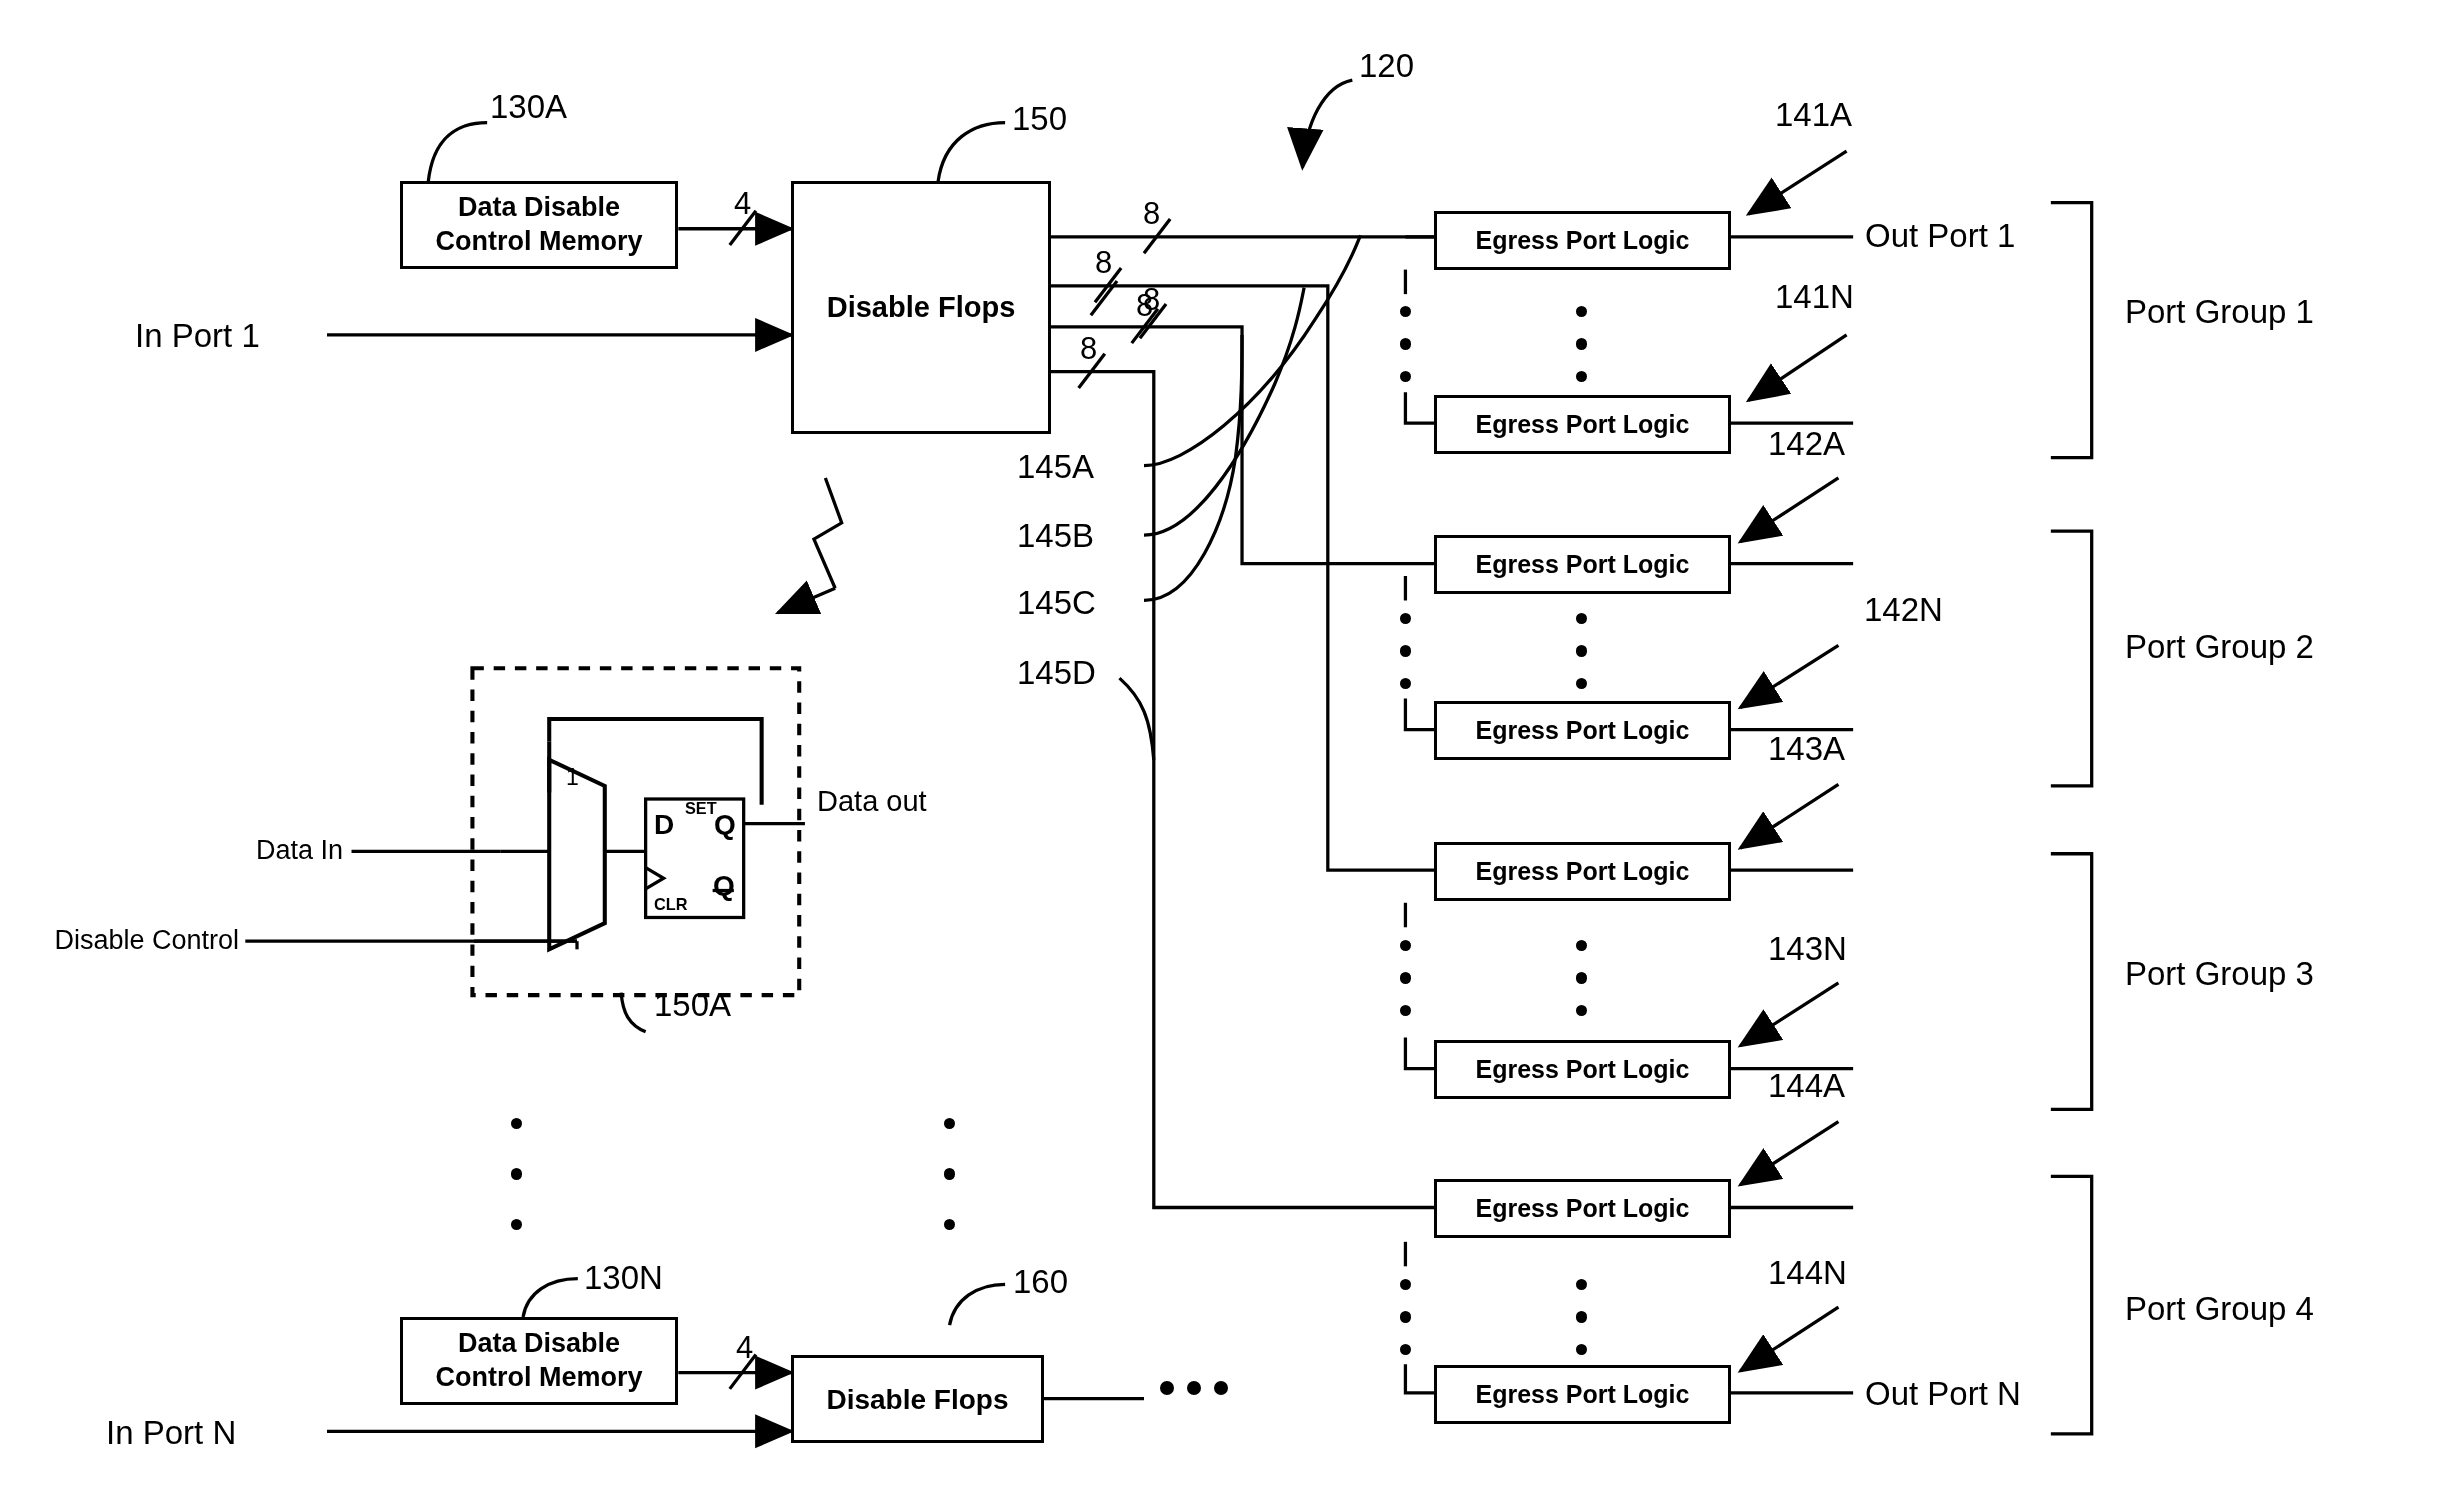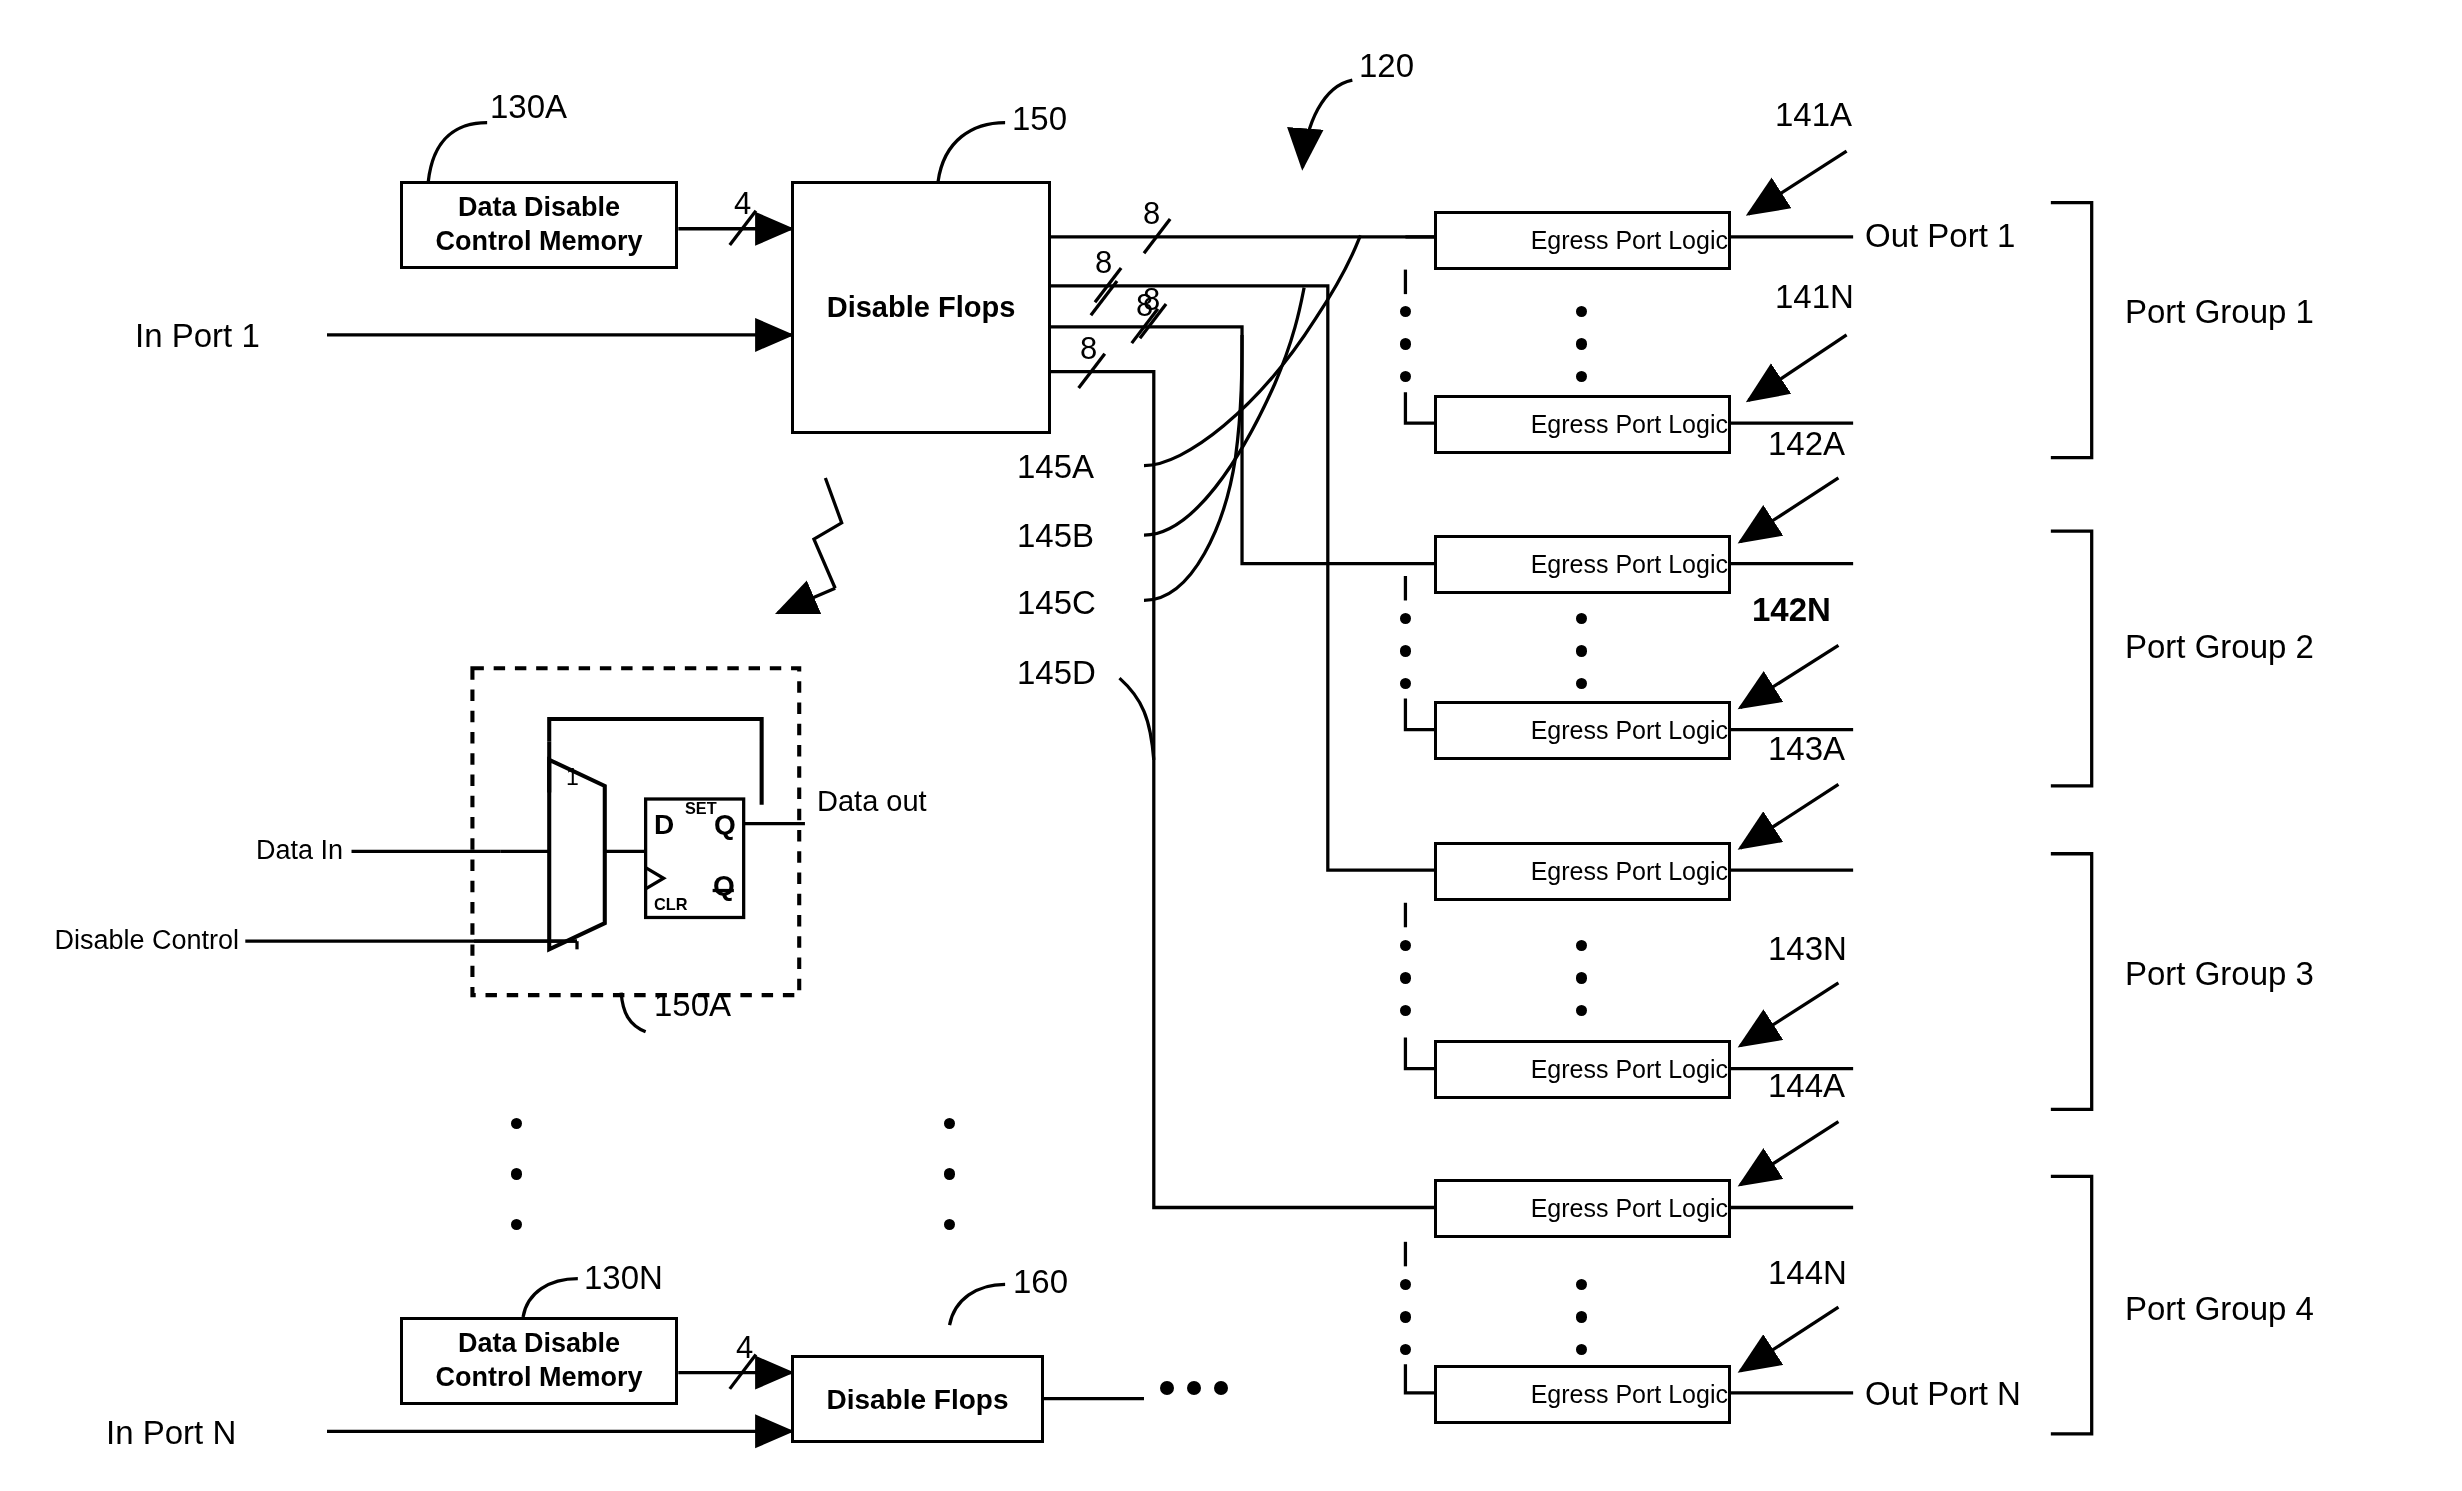--- a/index.html
+++ b/index.html
@@ -47,22 +47,21 @@
     font-size: 33px;
   }
   .plain {
     font-size: 33px;
   }
   .bignum {
     font-size: 31px;
   }
   .egress {
     font-size: 25px;
-    font-weight: normal;
-    justify-content: flex-end;
+    font-weight: bold;
   }
   .dots-v {
     position: absolute;
     width: 11.4px;
   }
   .dot {
     width: 11.4px;
     height: 11.4px;
     border-radius: 50%;
     background: #000;
@@ -251,21 +250,21 @@
   <div class="box egress" style="left:1434px; top:1365px; width:297px; height:59px;">
     <span>Egress Port Logic</span>
   </div>
 
   <div class="lbl ref" style="left:490px; top:88px;">130A</div>
   <div class="lbl ref" style="left:1012px; top:100px;">150</div>
   <div class="lbl ref" style="left:1359px; top:47px;">120</div>
   <div class="lbl ref" style="left:1775px; top:96px;">141A</div>
   <div class="lbl ref" style="left:1775px; top:278px;">141N</div>
   <div class="lbl ref" style="left:1768px; top:425px;">142A</div>
-  <div class="lbl ref" style="left:1752px; top:591px;font-weight:bold;">142N</div>
+  <div class="lbl ref" style="left:1864px; top:591px;">142N</div>
   <div class="lbl ref" style="left:1768px; top:730px;">143A</div>
   <div class="lbl ref" style="left:1768px; top:930px;">143N</div>
   <div class="lbl ref" style="left:1768px; top:1067px;">144A</div>
   <div class="lbl ref" style="left:1768px; top:1254px;">144N</div>
   <div class="lbl ref" style="left:584px; top:1259px;">130N</div>
   <div class="lbl ref" style="left:1013px; top:1263px;">160</div>
   <div class="lbl ref" style="left:654px; top:986px;">150A</div>
 
   <div class="lbl ref" style="left:1017px; top:448px;">145A</div>
   <div class="lbl ref" style="left:1017px; top:517px;">145B</div>

